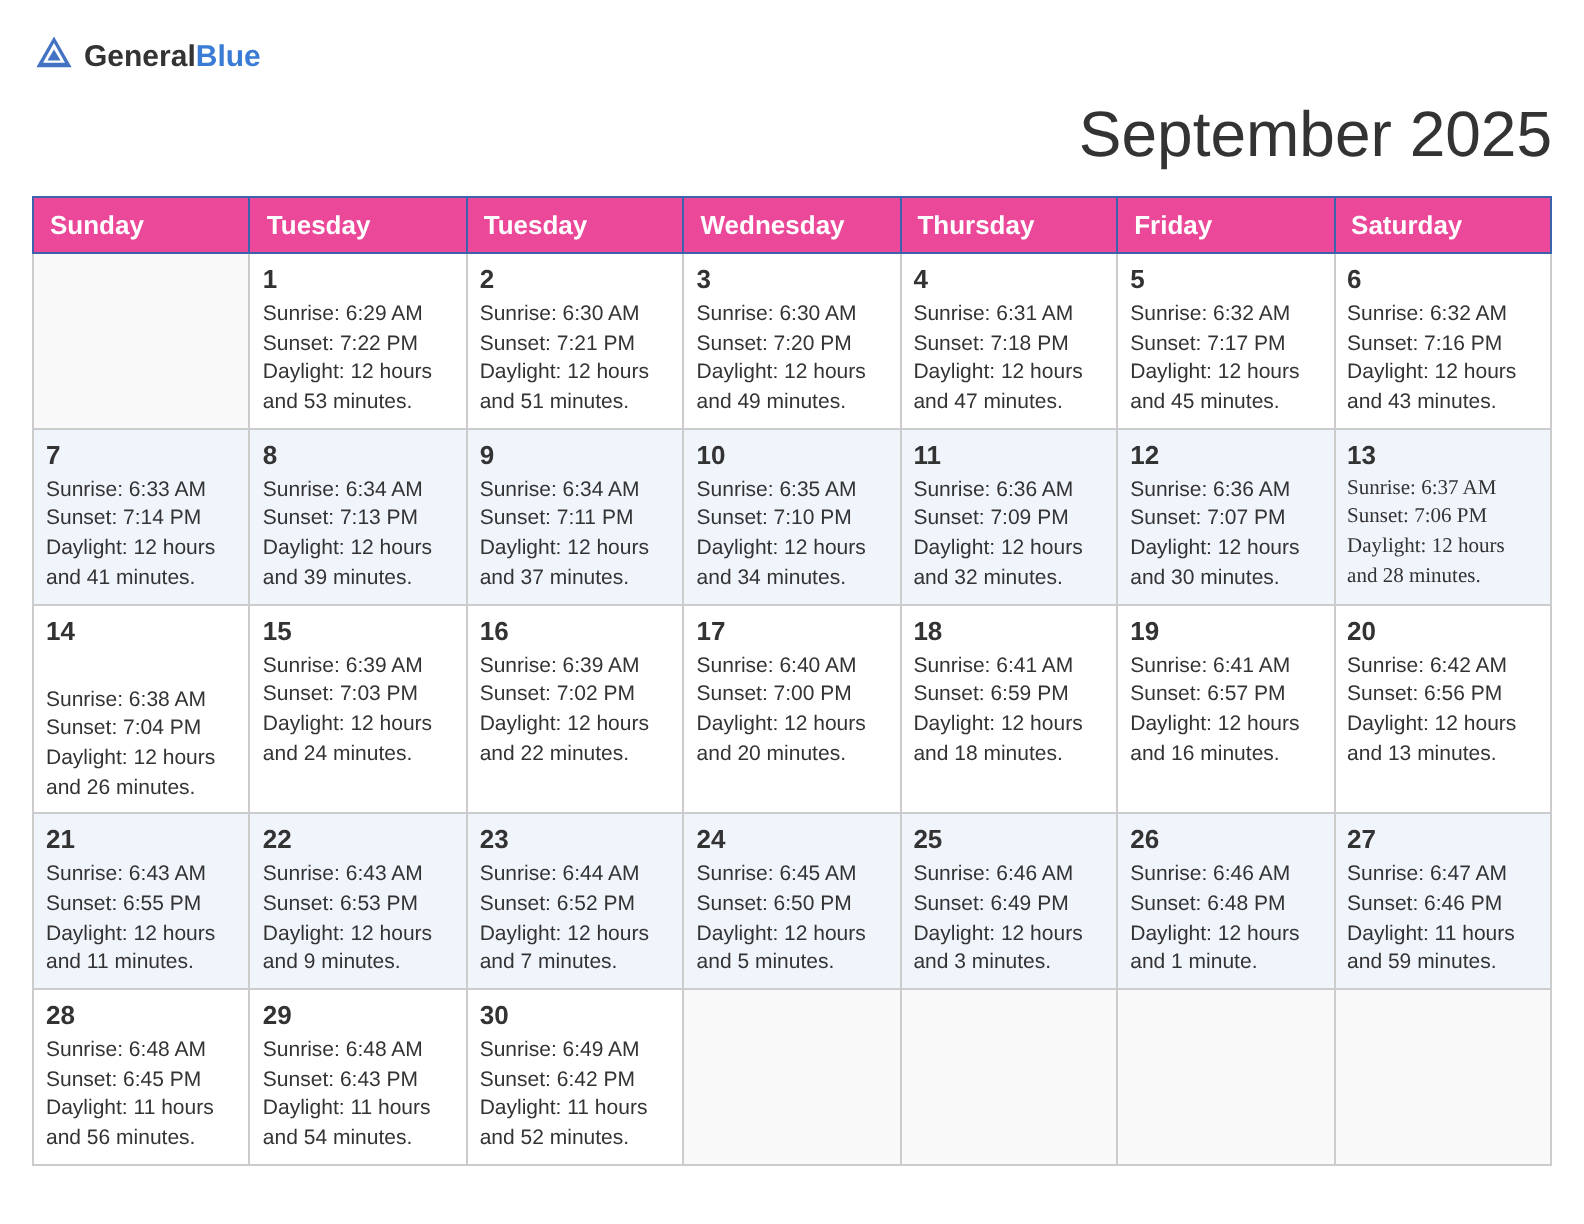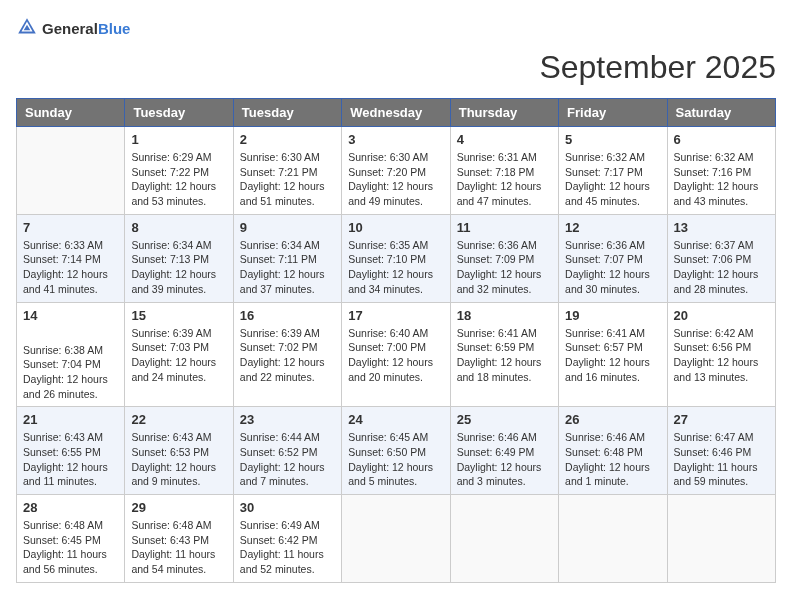--- a/index.html
+++ b/index.html
@@ -47,21 +47,21 @@
     .location {
       font-size: 14px;
       color: #555;
     }
     .calendar {
       width: 100%;
       border-collapse: collapse;
       border: 1px solid #ccc;
     }
     .calendar th {
-      background-color: #737373;
+      background-color: #ec4899;
       color: white;
       font-size: 13px;
       font-weight: bold;
       padding: 6px 8px;
       text-align: left;
       border: 1px solid #3a62ad;
     }
     .calendar td {
       vertical-align: top;
       border: 1px solid #ccc;
@@ -203,21 +203,21 @@
         </td>
         <td>
           <div class="day-number">12</div>
           <div class="day-info" style="white-space: pre-line;">Sunrise: 6:36 AM
 Sunset: 7:07 PM
 Daylight: 12 hours
 and 30 minutes.</div>
         </td>
         <td>
           <div class="day-number">13</div>
-          <div class="day-info" style="white-space: pre-line;">Sunrise: 6:37 AM
+          <div class="day-info" style="white-space: pre-line; font-family: Liberation Serif, serif;">Sunrise: 6:37 AM
 Sunset: 7:06 PM
 Daylight: 12 hours
 and 28 minutes.</div>
         </td>
       </tr>
       <tr>
         <td>
           <div class="day-number">14</div>
           <div class="day-info" style="white-space: pre-line; margin-top: 20px;">Sunrise: 6:38 AM
 Sunset: 7:04 PM

